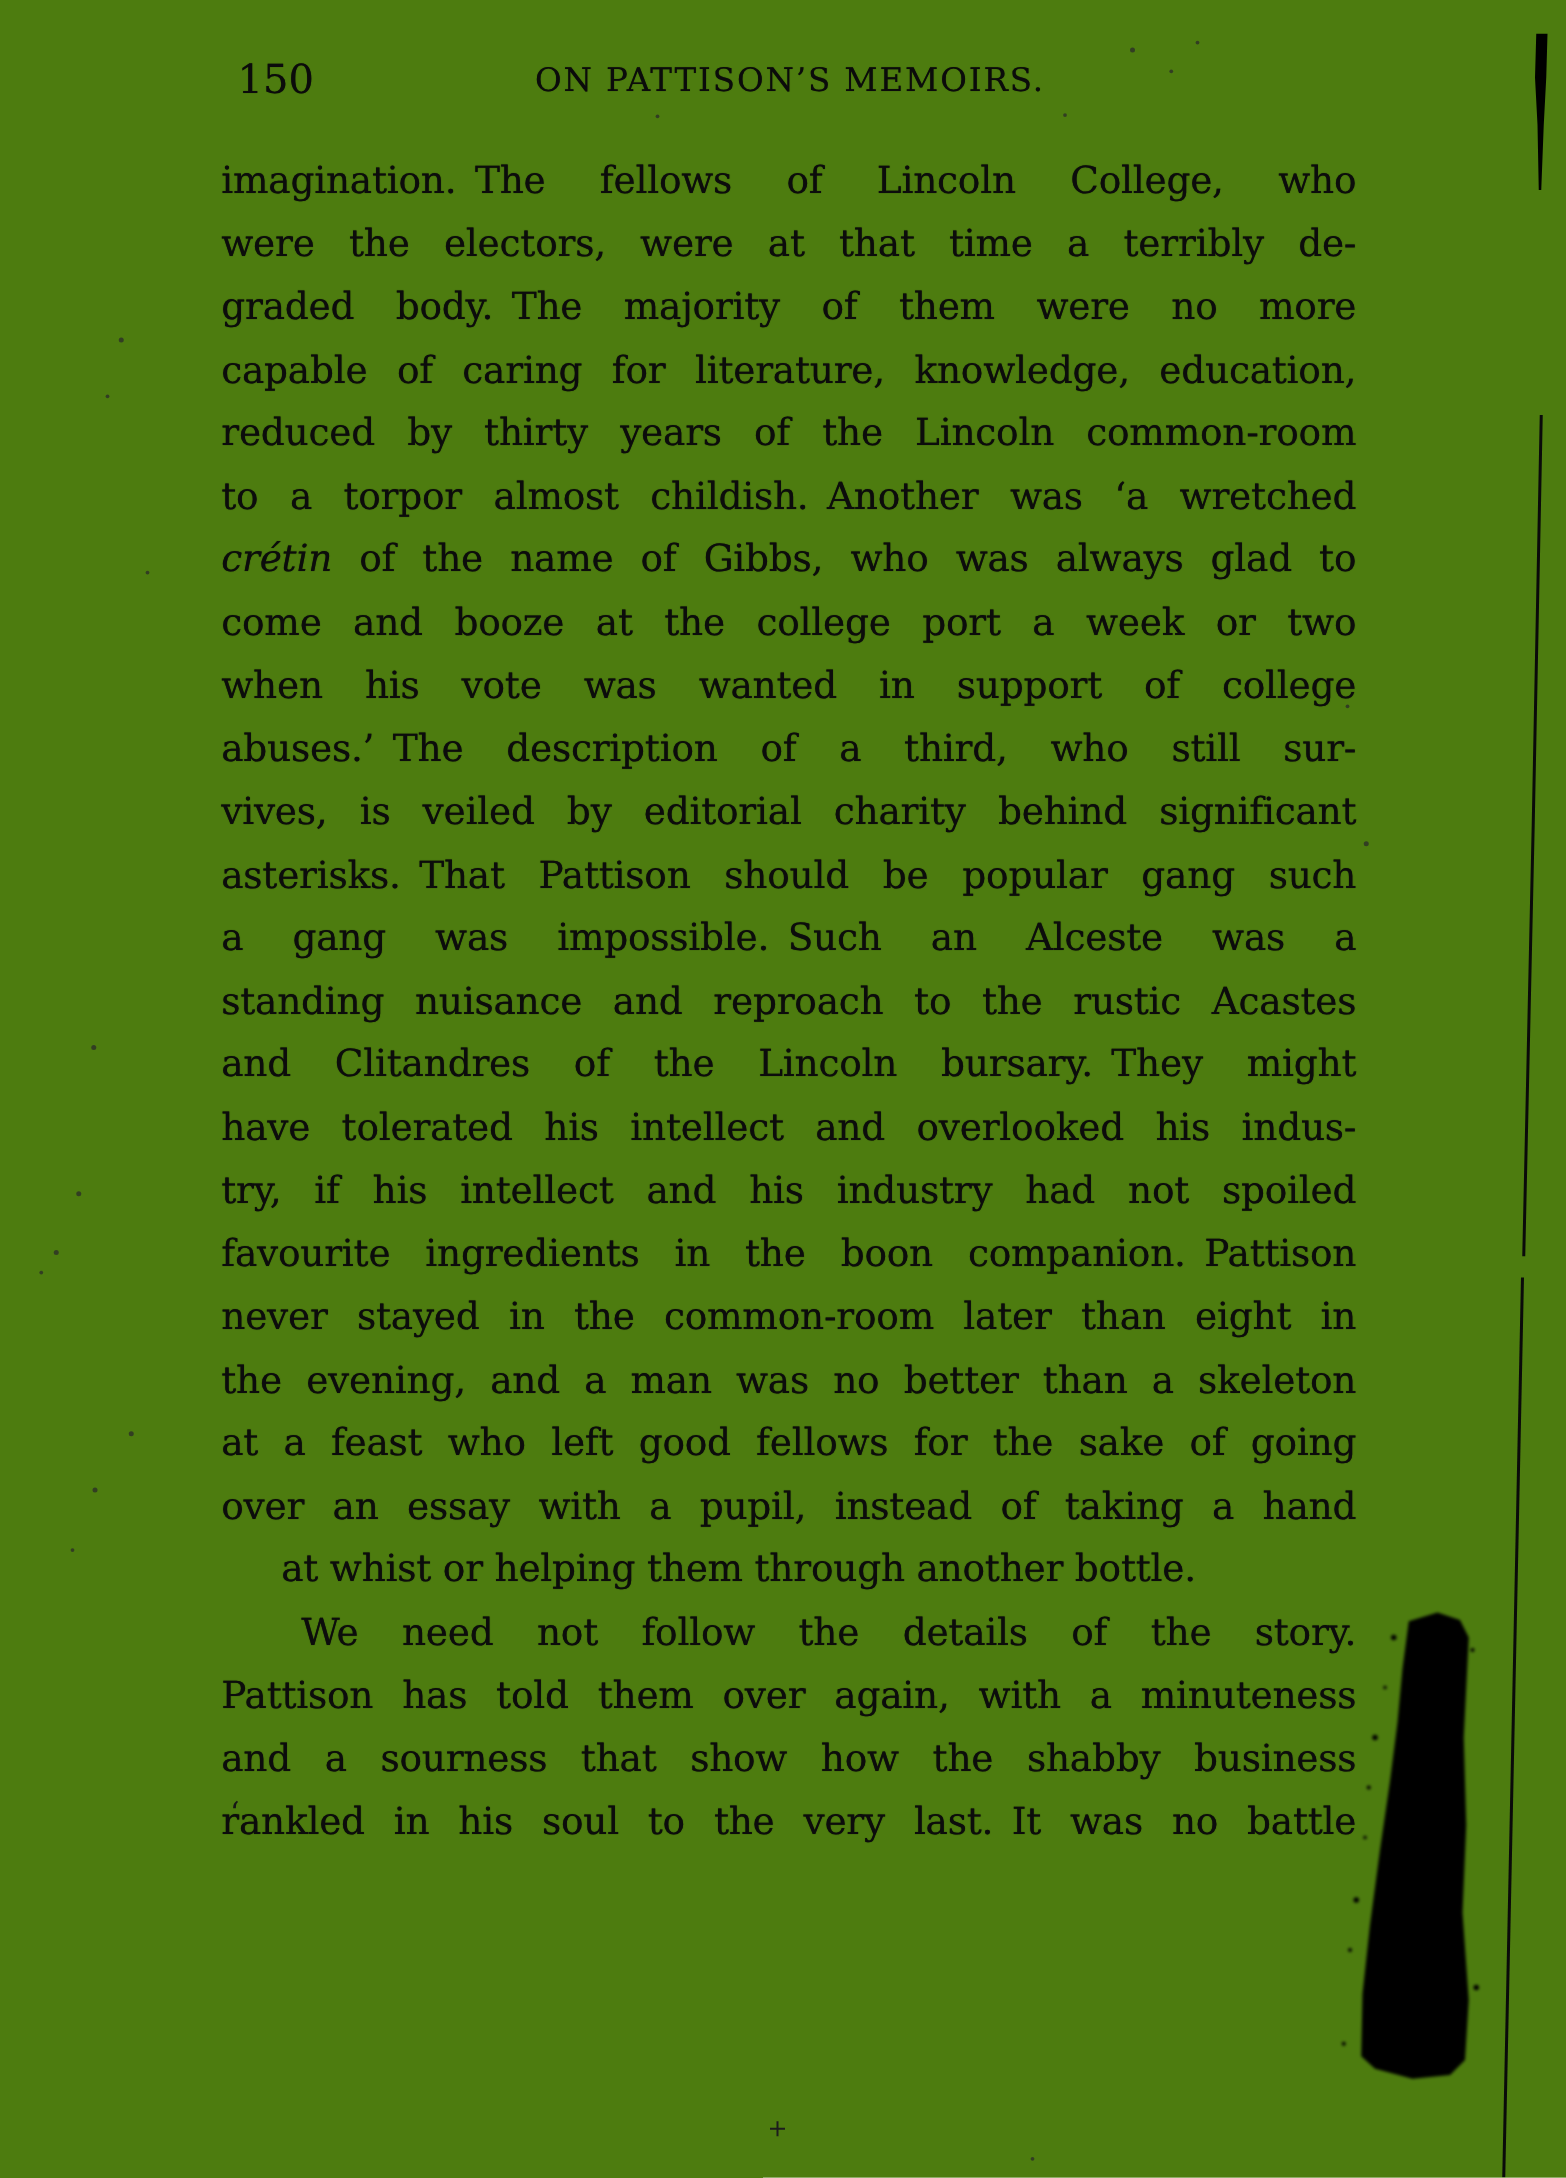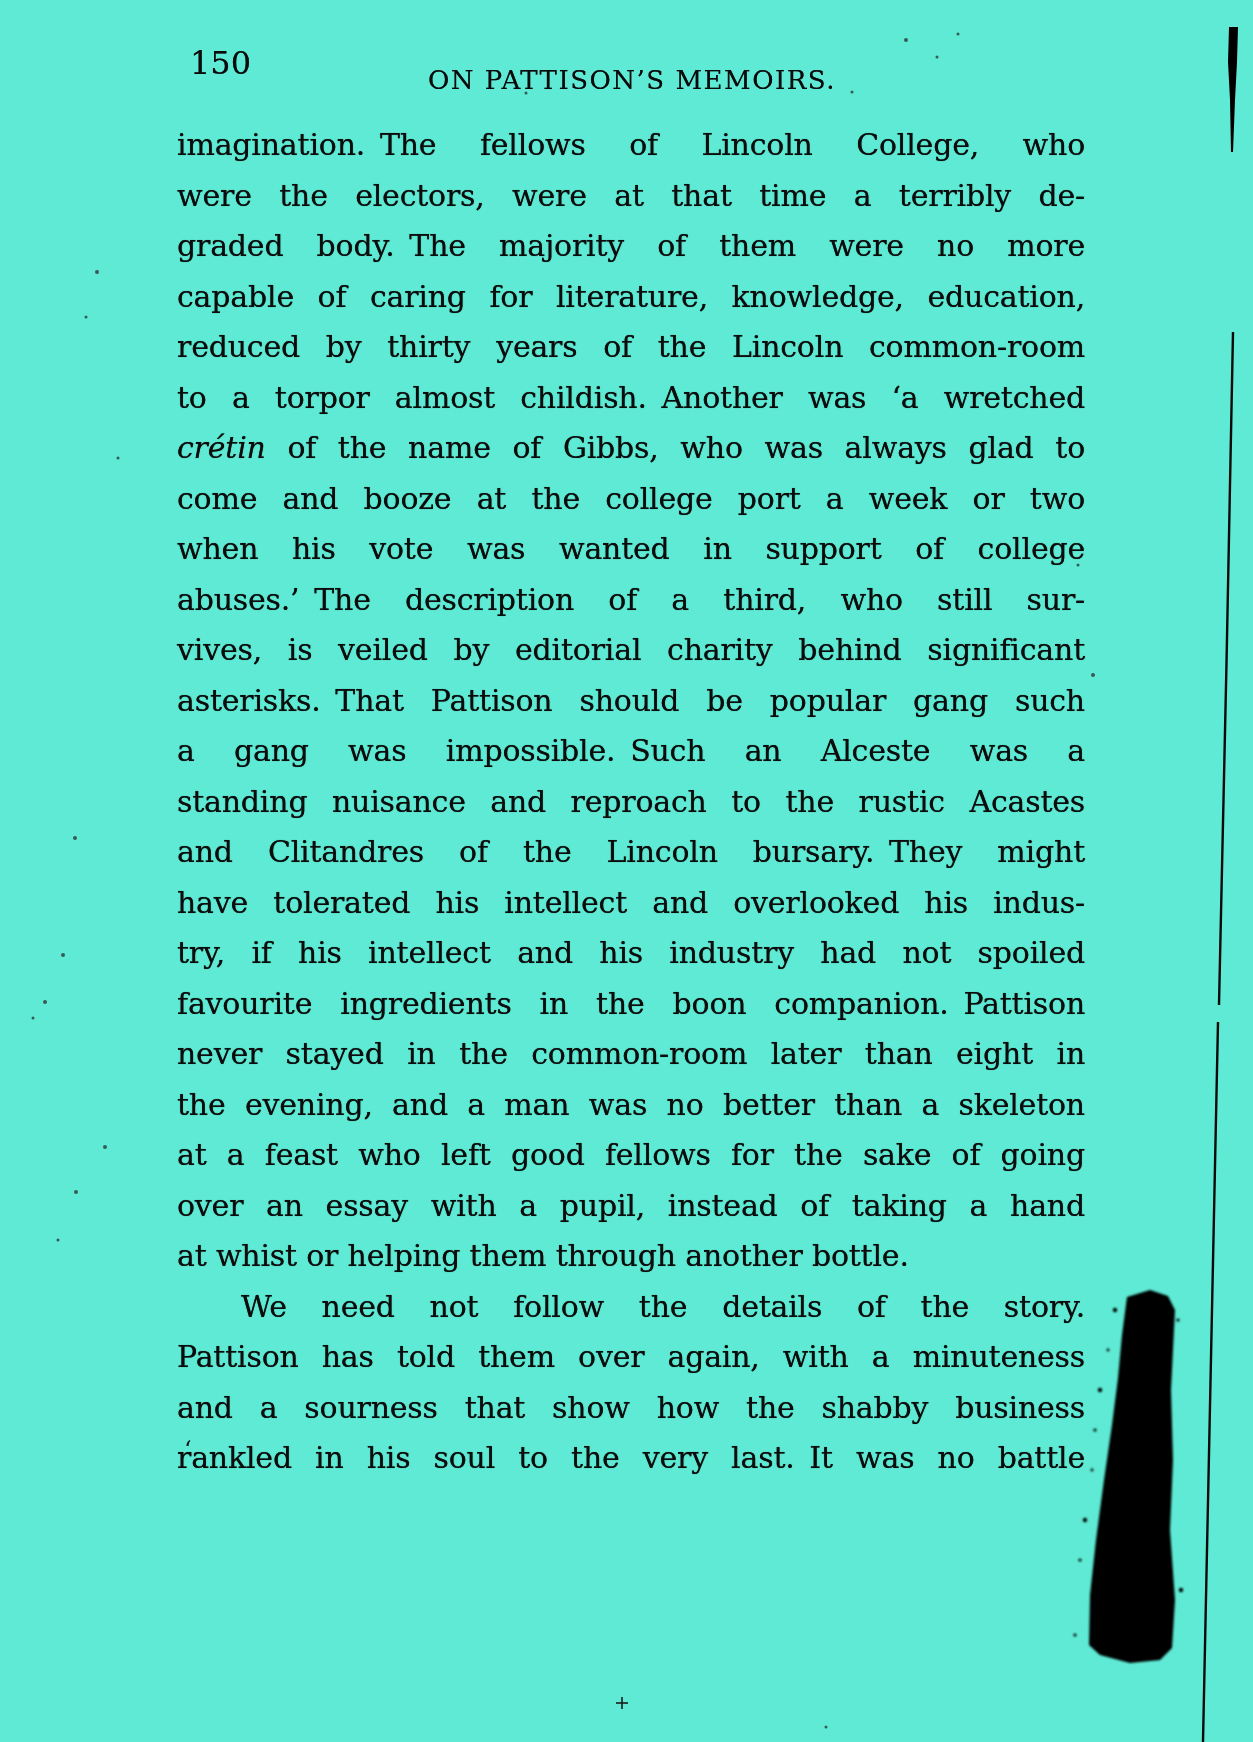--- a/index.html
+++ b/index.html
@@ -5,57 +5,56 @@
   html,body{margin:0;padding:0;}
   body{
     width:1253px;height:1742px;
     background:#ffffff;
     font-family:"DejaVu Serif", serif;
     position:relative;
     overflow:hidden;
   }
   .page{
     position:absolute;inset:0;
-    background:#5eead4;
+    background:#4d7c0f;
     color:#0d0d0d;
   }
   .pagenum{
     position:absolute;
     left:190px;top:44px;
     font-size:32px;
     color:#0b0b0b;
     text-shadow:0 0 0.6px rgba(0,0,0,0.65);
   }
   .runhead{
     position:absolute;
     left:428px;top:50px;
     font-size:26px;
     letter-spacing:1.5px;
     white-space:nowrap;
     color:#0b0b0b;
     text-shadow:0 0 0.6px rgba(0,0,0,0.65);
-    margin-top:15px;
   }
   .textblock{
     position:absolute;
     left:177px;top:120px;
     width:908px;
     font-size:30px;
     line-height:50.5px;
     letter-spacing:-0.2px;
     color:#0c0c0c;
     text-shadow:0 0 0.7px rgba(0,0,0,0.75);
   }
   .tline{
     height:50.5px;
     text-align:justify;
     text-align-last:justify;
     white-space:normal;
   }
-  .tline.lastline{ text-align-last:left; }
+  .tline.lastline{ text-align-last:left;margin-left:48px; }
   .tline.indent{ text-indent:64px; }
   .tline i{ font-style:italic; }
   .stray{
     position:absolute;
     left:184px;top:1436px;
     font-size:24px;
     color:#161616;
   }
   svg.artifacts{
     position:absolute;inset:0;

